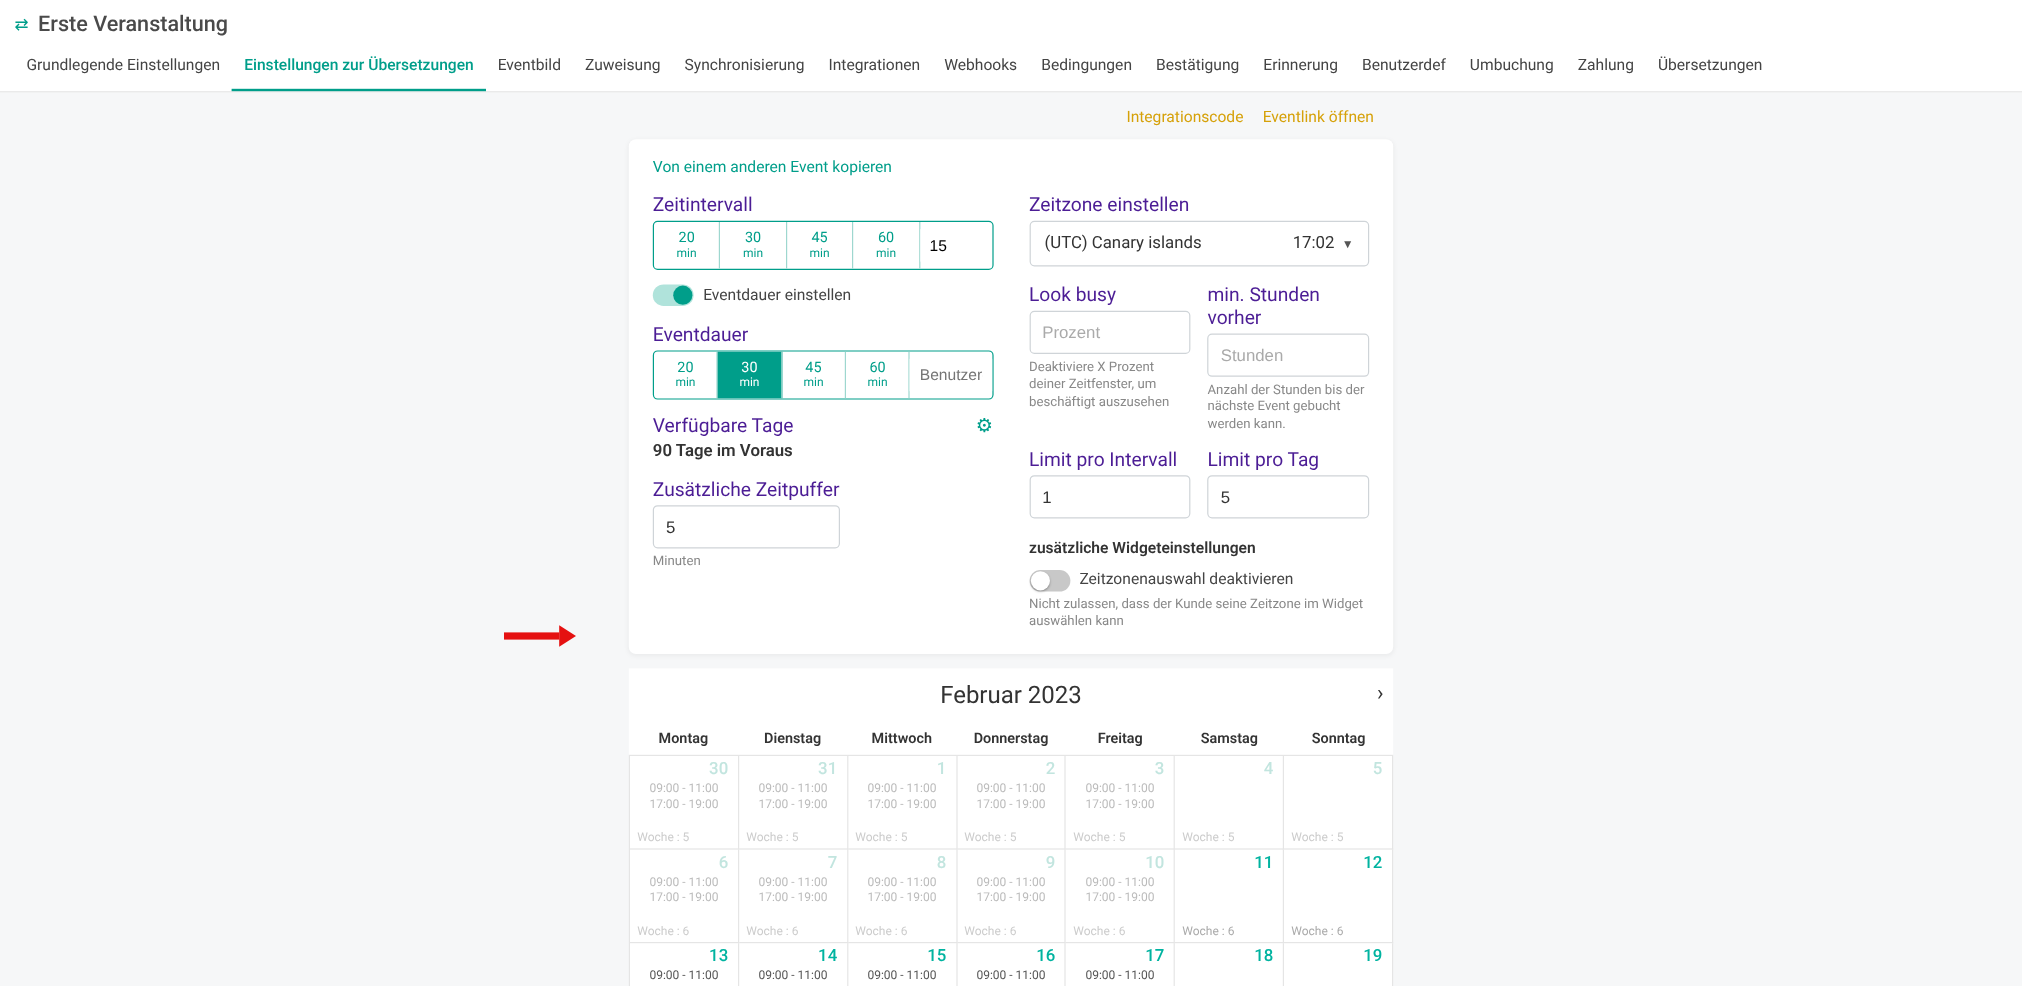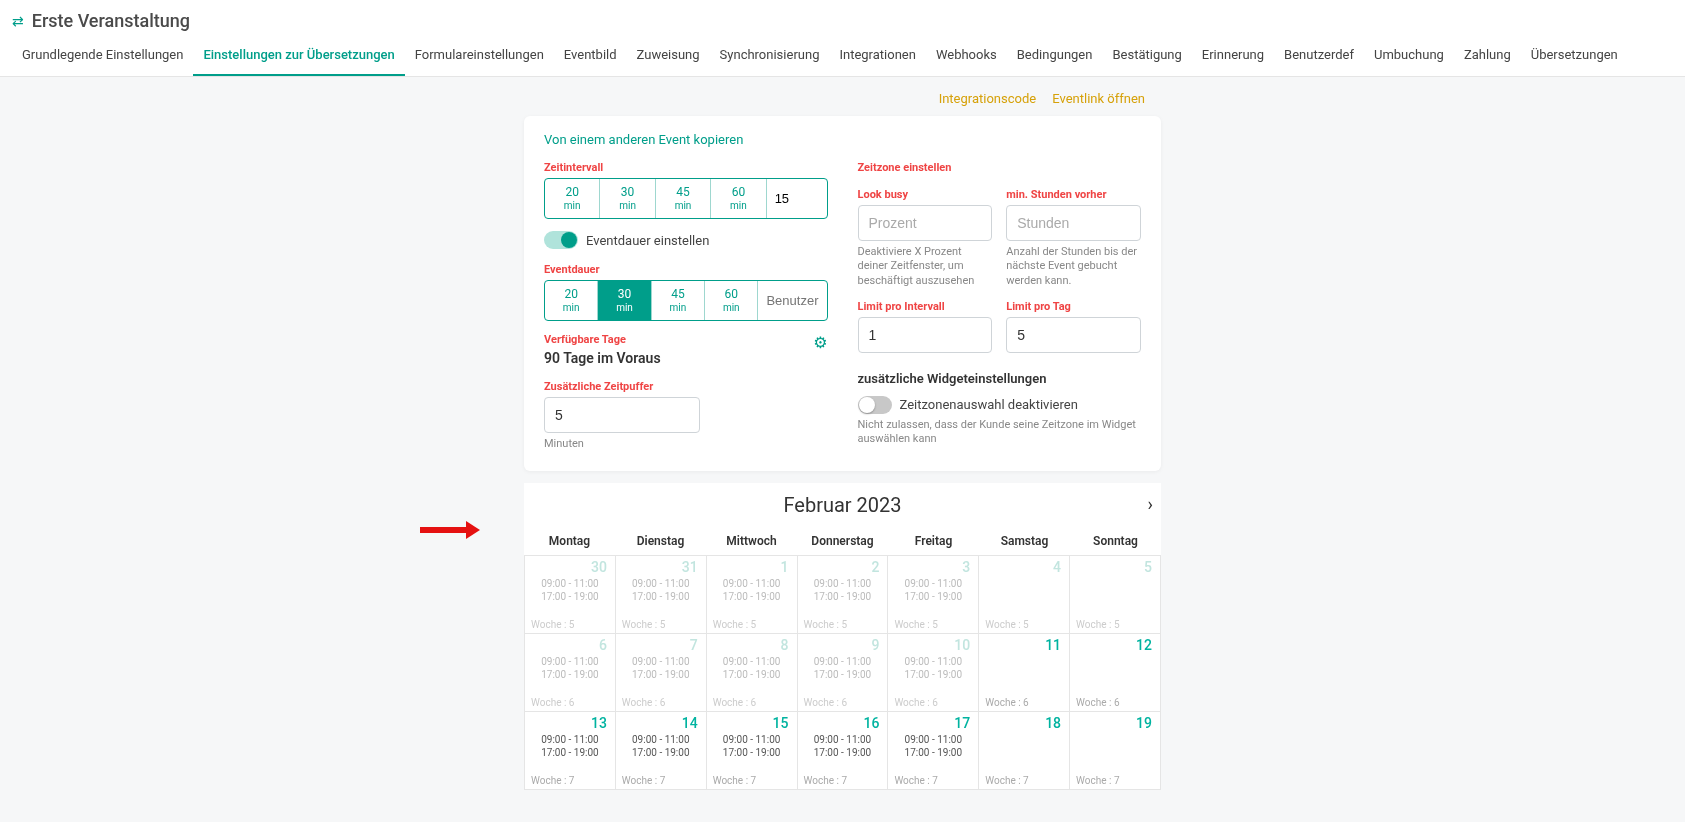--- a/index.html
+++ b/index.html
@@ -30,21 +30,21 @@
     background: #fff;
     width: 637px;
     margin: 4px auto 0 auto;
     border-radius: 6px;
     box-shadow: 0 1px 4px rgba(0,0,0,0.05);
     padding: 16px 20px 20px 20px;
   }
   .copy-link { color: #009e8a; font-size: 13px; cursor: pointer; display:inline-block; margin-bottom:14px; }
   .two-col { display: flex; gap: 30px; }
   .col { flex: 1; }
-  .label { font-size: 11px; color: #ef4444; margin-bottom: 4px; font-weight: bold; }
+  .label { font-size: 16px; color: #4c1d95; margin-bottom: 4px; }
   .seg { display: flex; border: 1px solid #009e8a; border-radius: 4px; overflow: hidden; }
   .seg .cell {
     flex: 1; text-align: center; padding: 6px 0; font-size: 12px; color: #009e8a;
     border-right: 1px solid #9ed7cf; display:flex; flex-direction:column; align-items:center; justify-content:center; line-height:1.1; cursor:pointer;
   }
   .seg .cell:last-child { border-right: none; }
   .seg .cell.sel { background: #009e8a; color: #fff; }
   .seg .cell .min { font-size: 10px; }
   .seg input { border:none; width:100%; padding:6px 8px; font-size:13px; outline:none; }
   .seg .custom { color:#777; }
@@ -105,21 +105,20 @@
 <body>
 
 <div class="page-header">
   <div class="page-title-row">
     <span class="swap-icon">⇄</span>
     <span class="page-title">Erste Veranstaltung</span>
   </div>
   <div class="tabs" id="tabs-root">
       <div class="tab">Grundlegende Einstellungen</div>
       <div class="tab active">Einstellungen zur Übersetzungen</div>
-      <div class="tab">Formulareinstellungen</div>
       <div class="tab">Eventbild</div>
       <div class="tab">Zuweisung</div>
       <div class="tab">Synchronisierung</div>
       <div class="tab">Integrationen</div>
       <div class="tab">Webhooks</div>
       <div class="tab">Bedingungen</div>
       <div class="tab">Bestätigung</div>
       <div class="tab">Erinnerung</div>
       <div class="tab">Benutzerdef</div>
       <div class="tab">Umbuchung</div>
@@ -202,20 +201,24 @@
 
       <div style="margin-top:14px; width:156px;">
         <div class="label">Zusätzliche Zeitpuffer</div>
         <input class="text-input" value="5" style="">
         <div class="hint">Minuten</div>
       </div>
     </div>
 
     <div class="col">
       <div class="label">Zeitzone einstellen</div>
+      <div class="tz-select">
+        <span>(UTC) Canary islands</span>
+        <span><span>17:02</span><span class="tri">▼</span></span>
+      </div>
 
       <div class="col-right-grid" style="margin-top:14px;">
         <div>
           <div class="label">Look busy</div>
           <input class="text-input" placeholder="Prozent" style="">
           <div class="hint">Deaktiviere X Prozent deiner Zeitfenster, um beschäftigt auszusehen</div>
         </div>
         <div>
           <div class="label">min. Stunden vorher</div>
           <input class="text-input" placeholder="Stunden" style="">

